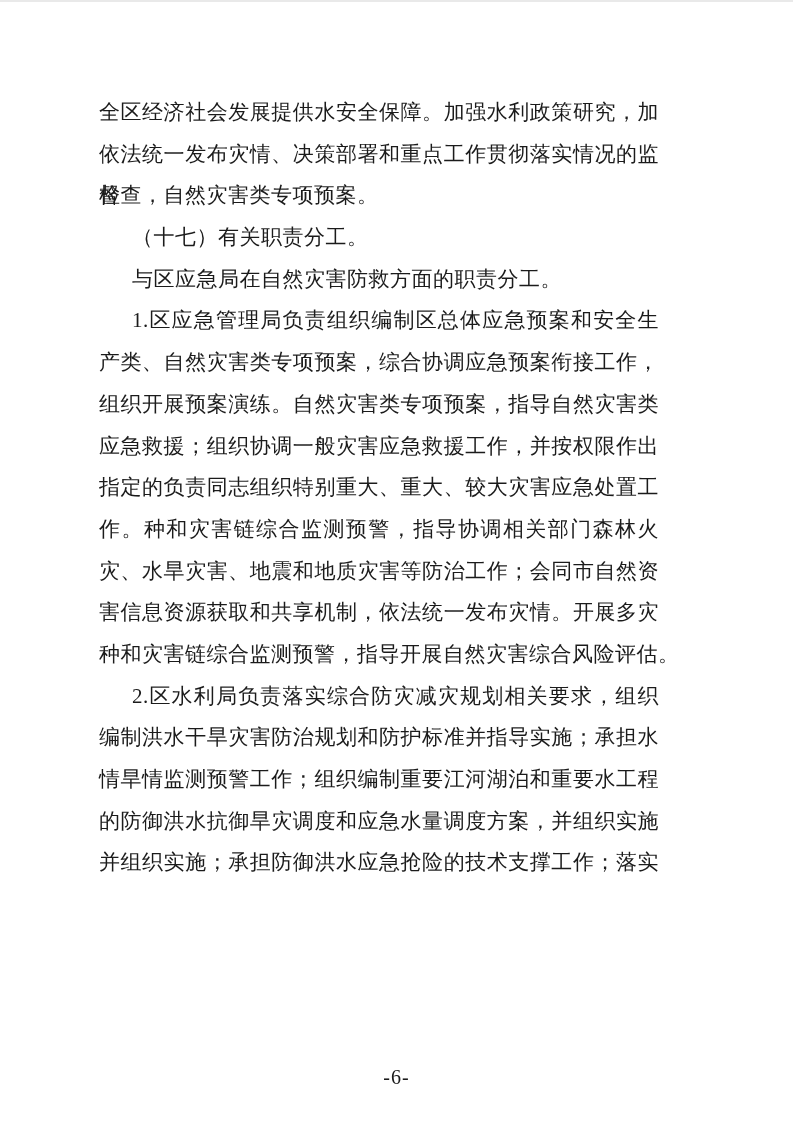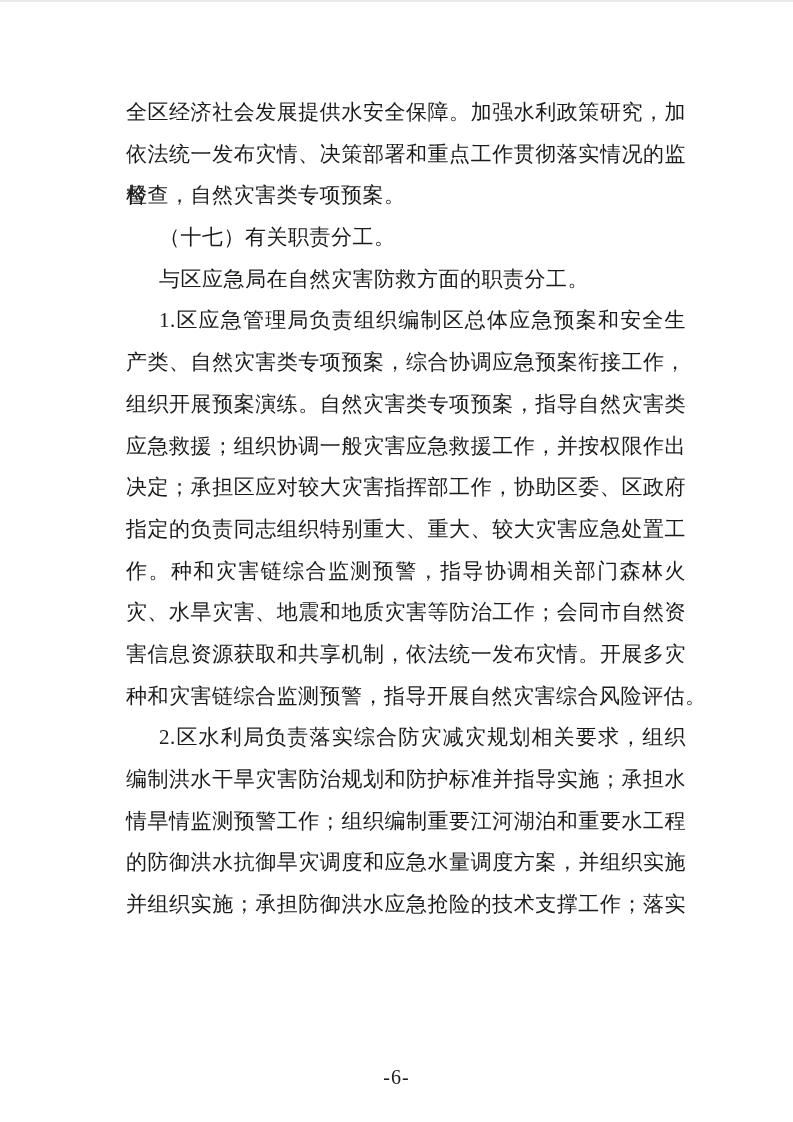--- a/index.html
+++ b/index.html
@@ -17,21 +17,21 @@
     position: relative;
     width: 793px;
     height: 1122px;
     background: var(--page-bg, #ffffff);
     border-top: 2px solid var(--edge-color, #e9e9e9);
     box-sizing: border-box;
     overflow: hidden;
   }
   .text-block {
     position: absolute;
-    left: 126px;
+    left: 99px;
     top: 90px;
     width: 560px;
     font-size: 21px;
     line-height: 41.7px;
     letter-spacing: 0.5px;
   }
   .para {
     margin: 0;
     padding: 0;
   }
@@ -73,21 +73,20 @@
         <div class="line first last">（十七）有关职责分工。</div>
       </div>
       <div class="para indented">
         <div class="line first last">与区应急局在自然灾害防救方面的职责分工。</div>
       </div>
       <div class="para indented">
         <div class="line first">1.区应急管理局负责组织编制区总体应急预案和安全生</div>
         <div class="line">产类、自然灾害类专项预案，综合协调应急预案衔接工作，</div>
         <div class="line">组织开展预案演练。自然灾害类专项预案，指导自然灾害类</div>
         <div class="line">应急救援；组织协调一般灾害应急救援工作，并按权限作出</div>
-        <div class="line">决定；承担区应对较大灾害指挥部工作，协助区委、区政府</div>
         <div class="line">指定的负责同志组织特别重大、重大、较大灾害应急处置工</div>
         <div class="line">作。种和灾害链综合监测预警，指导协调相关部门森林火</div>
         <div class="line">灾、水旱灾害、地震和地质灾害等防治工作；会同市自然资</div>
         <div class="line">害信息资源获取和共享机制，依法统一发布灾情。开展多灾</div>
         <div class="line last">种和灾害链综合监测预警，指导开展自然灾害综合风险评估。</div>
       </div>
       <div class="para indented">
         <div class="line first">2.区水利局负责落实综合防灾减灾规划相关要求，组织</div>
         <div class="line">编制洪水干旱灾害防治规划和防护标准并指导实施；承担水</div>
         <div class="line">情旱情监测预警工作；组织编制重要江河湖泊和重要水工程</div>

